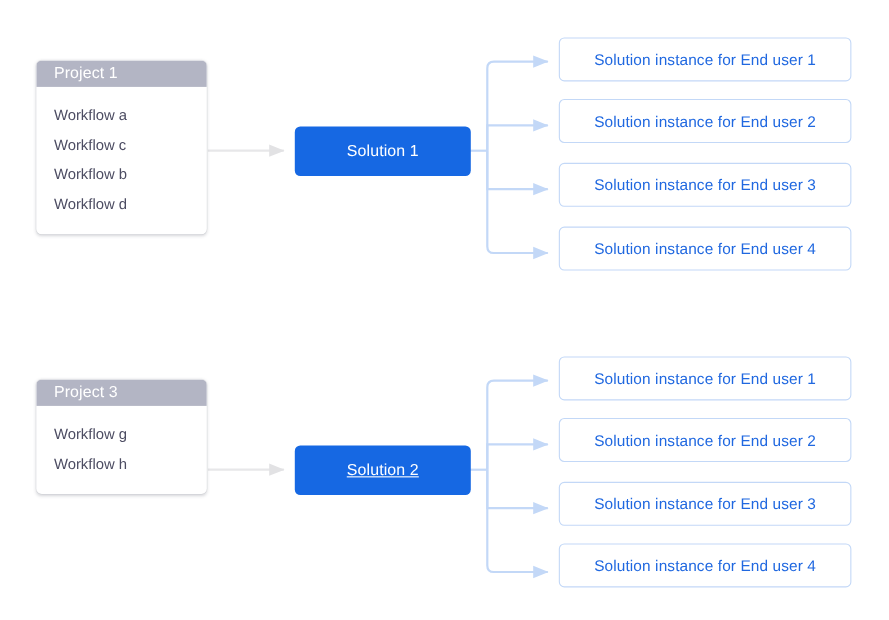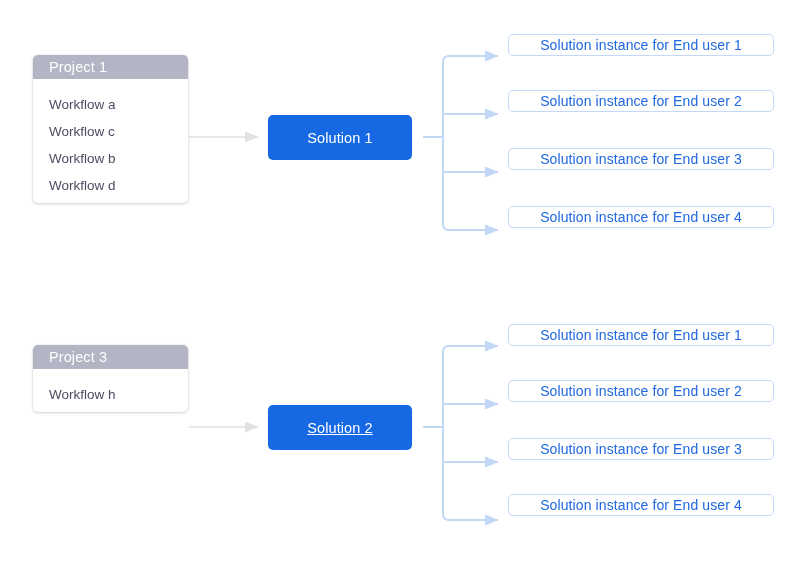--- a/index.html
+++ b/index.html
@@ -46,52 +46,52 @@
     background: #b3b5c4;
     color: #ffffff;
     font-size: 14.5px;
     display: flex;
     align-items: center;
     padding-left: 16px;
     box-sizing: border-box;
     letter-spacing: 0.1px;
   }
   .workflow-list {
-    padding: 12px 0 4px 0;
+    padding: 12px 0 14px 0;
   }
   .workflow-item {
     font-size: 13.5px;
     color: #4c4c62;
     padding: 0 0 0 16px;
     height: 27px;
     line-height: 27px;
     white-space: nowrap;
   }
 
   
   .solution-box {
     position: absolute;
-    width: 144px;
+    width: 160px;
     height: 45px;
     background: #1668e3;
     border-radius: 5px;
     color: #ffffff;
     font-size: 14.5px;
     display: flex;
     align-items: center;
     justify-content: center;
     letter-spacing: 0.1px;
   }
 
   
   .instance-box {
     position: absolute;
     left: 508px;
     width: 266px;
-    height: 22px;
+    height: 40px;
     box-sizing: border-box;
     background: #ffffff;
     border: 1px solid #c3d8f7;
     border-radius: 5px;
     color: #2068e0;
     font-size: 14px;
     display: flex;
     align-items: center;
     justify-content: center;
     letter-spacing: 0.1px;
@@ -150,20 +150,21 @@
   <div class="solution-box" style="left:268px; top:115px;">Solution 1</div>
 
   <div class="instance-box" style="top:34px;">Solution instance for End user 1</div>
   <div class="instance-box" style="top:90px;">Solution instance for End user 2</div>
   <div class="instance-box" style="top:148px;">Solution instance for End user 3</div>
   <div class="instance-box" style="top:206px;">Solution instance for End user 4</div>
 
   <div class="project-panel" style="left:33px; top:345px;">
     <div class="project-header">Project 3</div>
     <div class="workflow-list">
+      <div class="workflow-item">Workflow g</div>
       <div class="workflow-item">Workflow h</div>
     </div>
   </div>
 
   <div class="solution-box" style="left:268px; top:405px;text-decoration:underline;">Solution 2</div>
 
   <div class="instance-box" style="top:324px;">Solution instance for End user 1</div>
   <div class="instance-box" style="top:380px;">Solution instance for End user 2</div>
   <div class="instance-box" style="top:438px;">Solution instance for End user 3</div>
   <div class="instance-box" style="top:494px;">Solution instance for End user 4</div>

